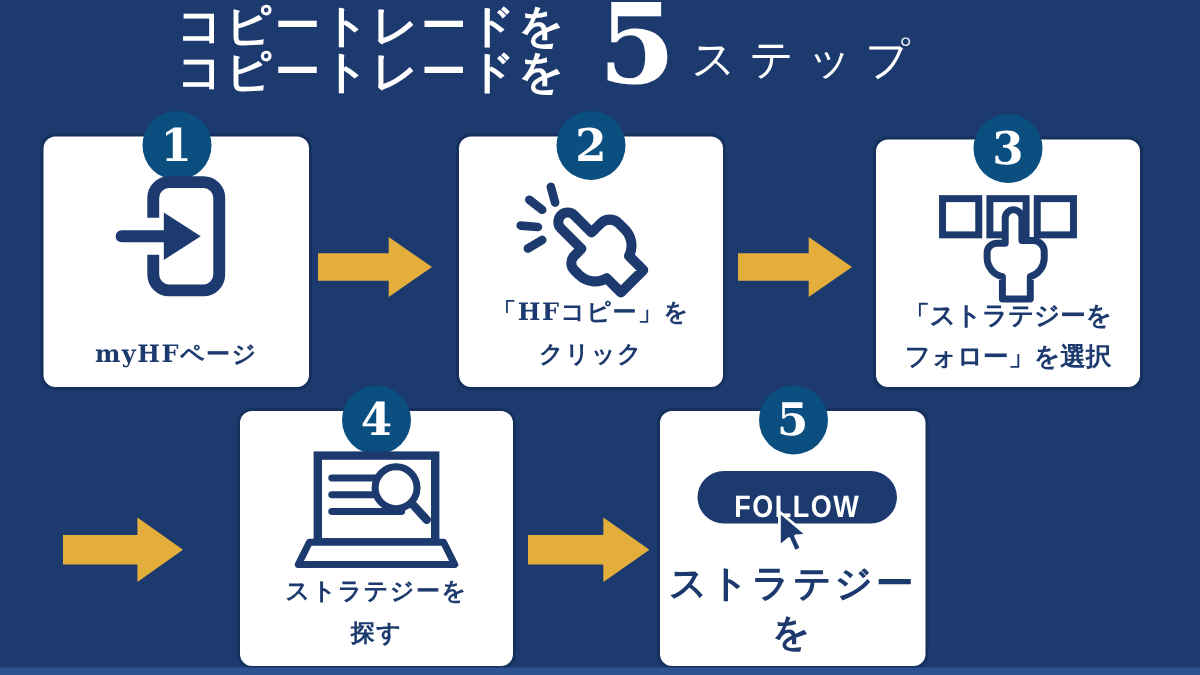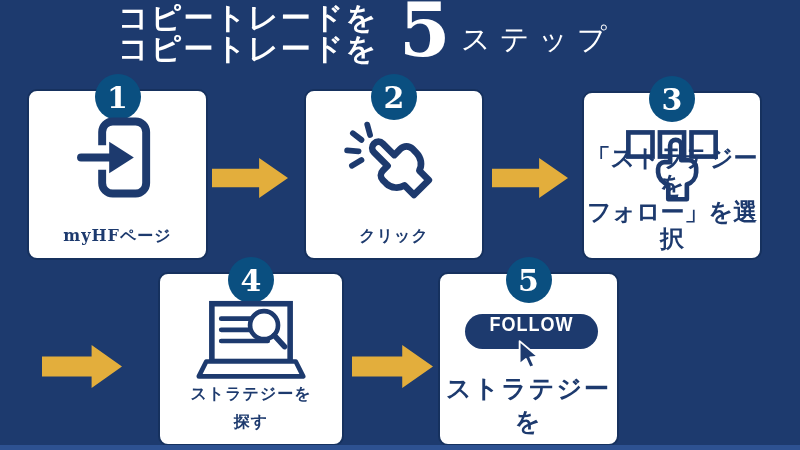--- a/index.html
+++ b/index.html
@@ -18,25 +18,25 @@
   .c4{left:158px;top:272px;width:182px;height:170px;}
   .c5{left:438px;top:272px;width:177px;height:170px;}
   .num-circle{position:absolute;top:-17px;left:50%;transform:translateX(-50%);
               width:46px;height:46px;border-radius:50%;background:#0a4f80;color:#fff;
               display:flex;align-items:center;justify-content:center;
               font-size:30px;font-weight:bold;}
   .icon-area{position:absolute;left:0;right:0;display:flex;justify-content:center;}
   .icon-area svg{overflow:visible;}
   .card-label{position:absolute;bottom:8px;left:0;width:100%;text-align:center;color:#1d3a6e;
               font-weight:bold;font-size:16px;line-height:28px;letter-spacing:1px;}
-  .c3 .card-label{font-size:24px;line-height:27px;bottom:6px;letter-spacing:0;}
+  .c3 .card-label{font-size:17px;line-height:27px;bottom:6px;letter-spacing:0;}
   .c5 .card-label{font-size:25px;line-height:33px;bottom:6px;letter-spacing:2px;}
   
   .follow-pill{position:absolute;left:25px;top:40px;width:133px;height:35px;border-radius:18px;
-               background:#1d3a6e;display:flex;align-items:flex-start;justify-content:center;}
+               background:#1d3a6e;display:flex;align-items:flex-end;justify-content:center;}
   .follow-pill span{color:#fff;font-family:"Liberation Sans", sans-serif;font-weight:bold;
                     font-size:18px;letter-spacing:1px;transform:scaleY(1.15);}
   .cursor{position:absolute;left:76px;top:66px;}
   
   .arrow{position:absolute;background:#e3ae3c;
          clip-path:polygon(0 27%,62% 27%,62% 0,100% 50%,62% 100%,62% 73%,0 73%);}
   .a1{left:212px;top:158px;width:76px;height:40px;}
   .a2{left:492px;top:158px;width:76px;height:40px;}
   .a3{left:42px;top:345px;width:80px;height:43px;}
   .a4{left:352px;top:345px;width:81px;height:43px;}
@@ -77,20 +77,21 @@
     </div>
     <div class="icon-area" style="top:24px;">
       <svg width="112" height="88" viewBox="0 0 112 92">
         <path d="M28,10 L31,21 M13,19 L22,26 M7,37 L19,38 M12,53 L22,47" fill="none" stroke="#1d3a6e" stroke-width="6" stroke-linecap="round"></path>
         <g transform="rotate(-45 62 56)">
           <path d="M55,25 a6.5,6.5 0 0 1 13,0 v17 h9 a9,9 0 0 1 9,9 v6 a16,16 0 0 1 -11,15 v14 h-22 v-14 a16,16 0 0 1 -12,-15 v-5 a7,7 0 0 1 7,-7 h7 z" fill="#fff" stroke="#1d3a6e" stroke-width="7" stroke-linejoin="round" stroke-linecap="round"></path>
         </g>
       </svg>
     </div>
     <div class="card-label">
+      <div>「HFコピー」を</div>
       <div>クリック</div>
     </div>
   </div>
 
   <div class="card c3">
     <div class="num-circle">
       <span>3</span>
     </div>
     <div class="icon-area" style="top:32px;">
       <svg width="116" height="78" viewBox="0 0 116 84">

